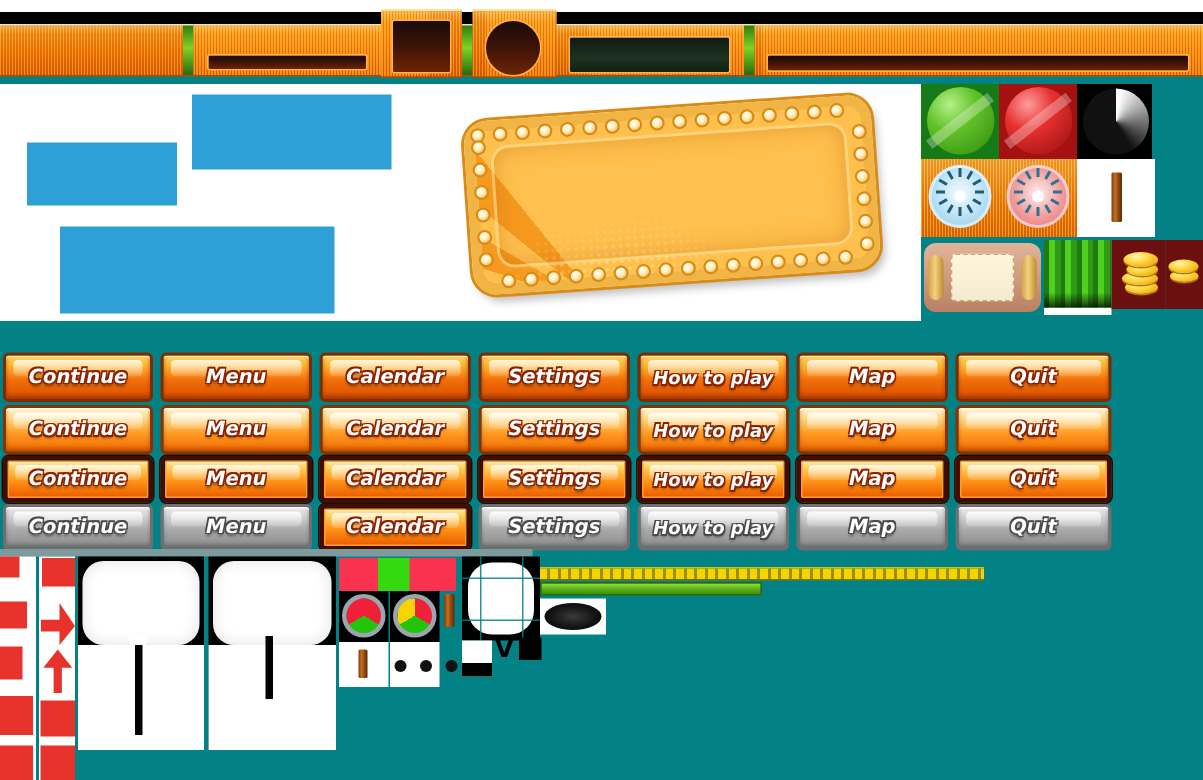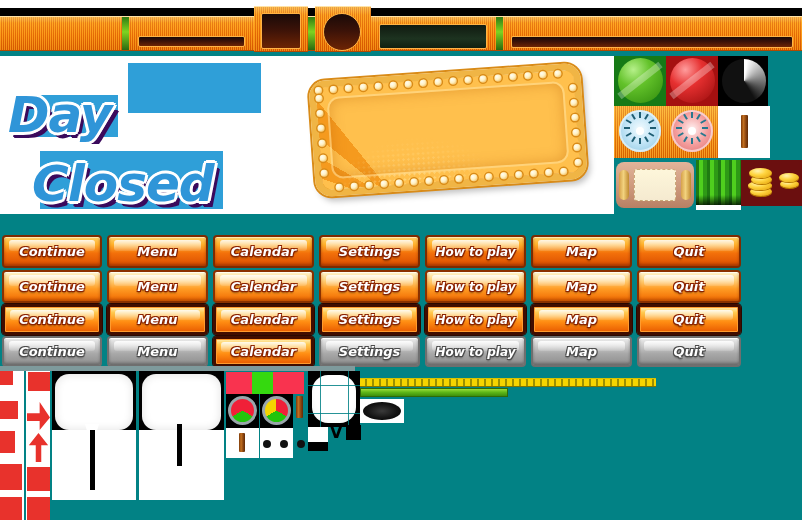--- a/index.html
+++ b/index.html
@@ -305,25 +305,23 @@
   <div class="abs ribbon ribgreen" style="left:496px;top:16px;width:7px;height:35px;"></div>
 
   <div class="abs ribbon" style="left:503px;top:16px;width:299px;height:35px;">
     <div class="abs inset" style="left:8px;top:19px;width:282px;height:12px;"></div>
   </div>
 
   <div class="abs whitecard" style="left:0;top:56px;width:272px;height:88px;"></div>
   <div class="abs swatchblue" style="left:128px;top:63px;width:133px;height:50px;"></div>
   <div class="abs swatchblue" style="left:18px;top:95px;width:100px;height:42px;"></div>
 
-  <div class="abs bigtext" style="left:8px;top:86px;font-size:50px;">Day</div>
 
   <div class="abs whitecard" style="left:0;top:144px;width:272px;height:70px;"></div>
   <div class="abs swatchblue" style="left:40px;top:151px;width:183px;height:58px;"></div>
-  <div class="abs bigtext" style="left:32px;top:155px;font-size:50px;">Closed</div>
 
   <div class="abs whitecard" style="left:272px;top:56px;width:342px;height:158px;"></div>
 
   <div class="abs marquee-wrap" style="left:312px;top:72px;width:272px;height:116px;">
     <div class="marquee" style="width:272px;height:116px;">
       <div class="rays"></div>
       <div class="halftone"></div>
       <div class="inner-frame"></div>
     </div>
     <div class="bulbs" id="bulbs">

